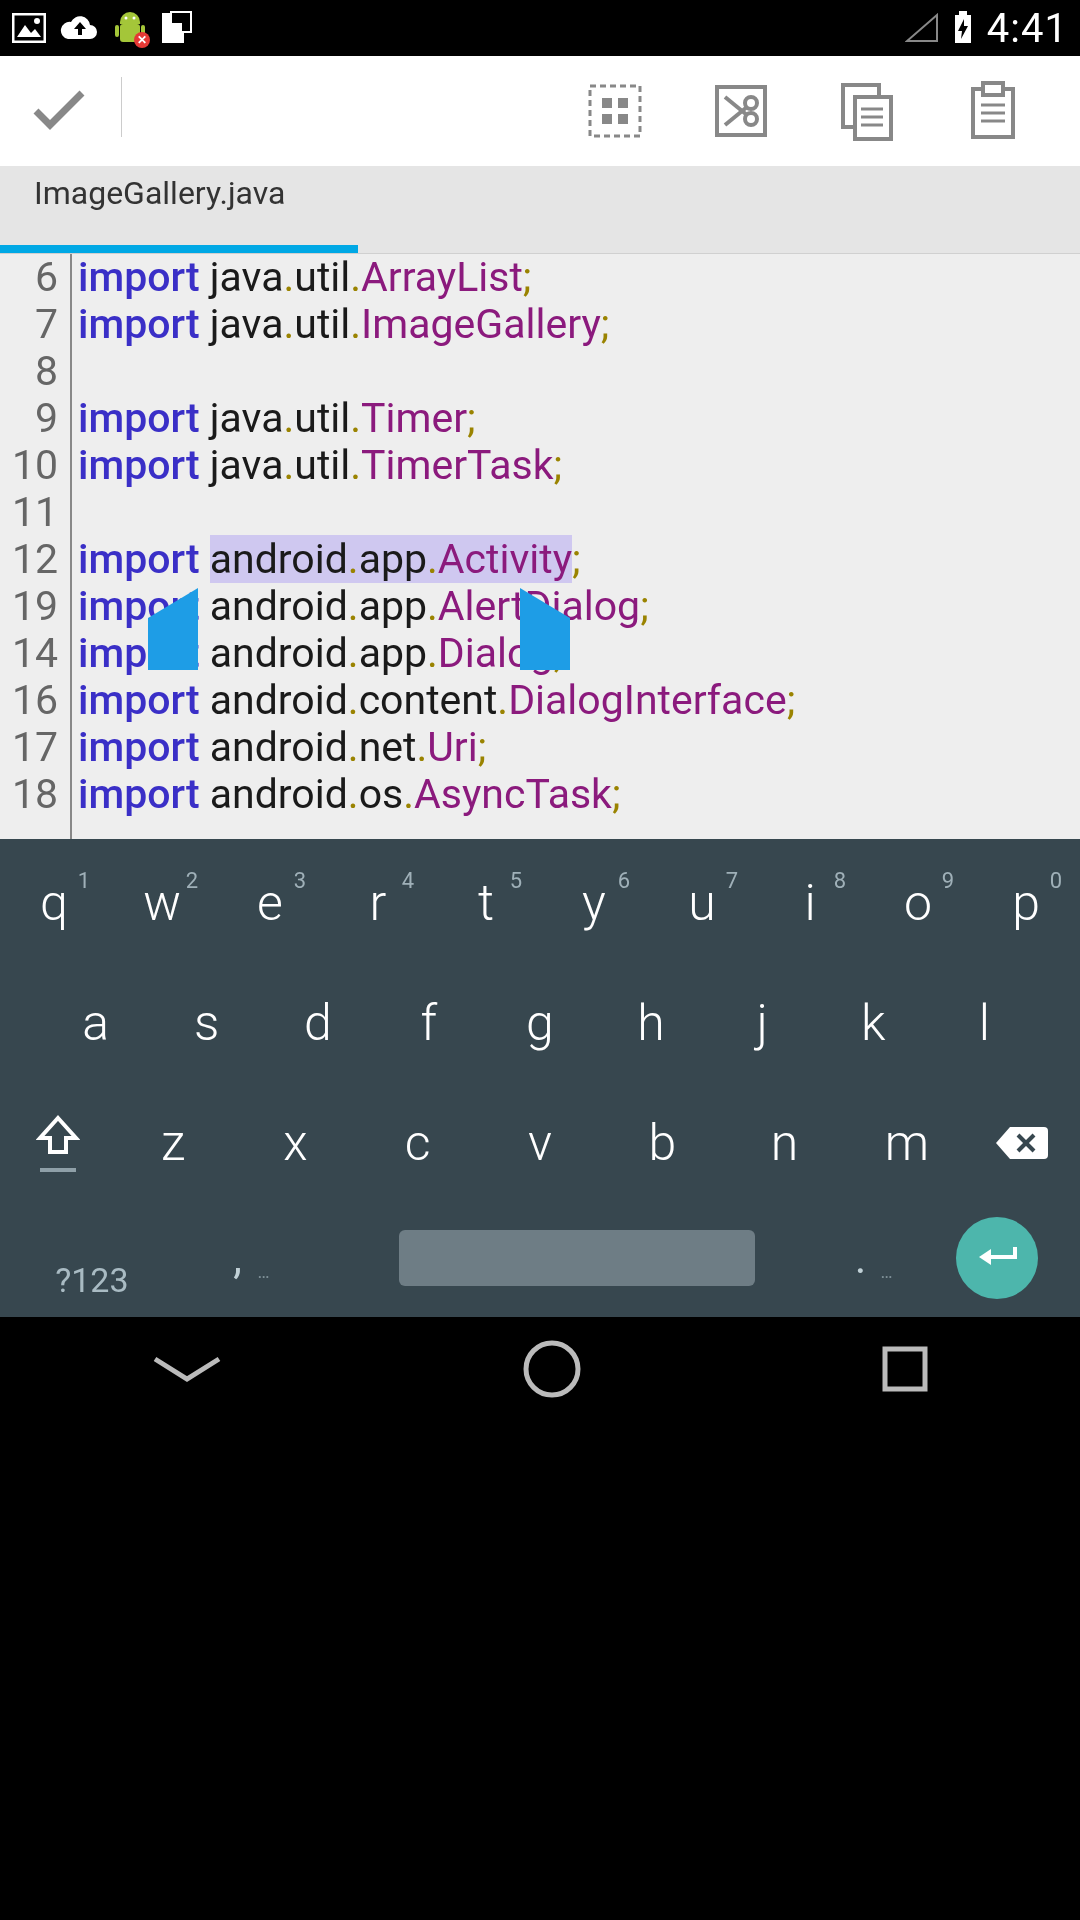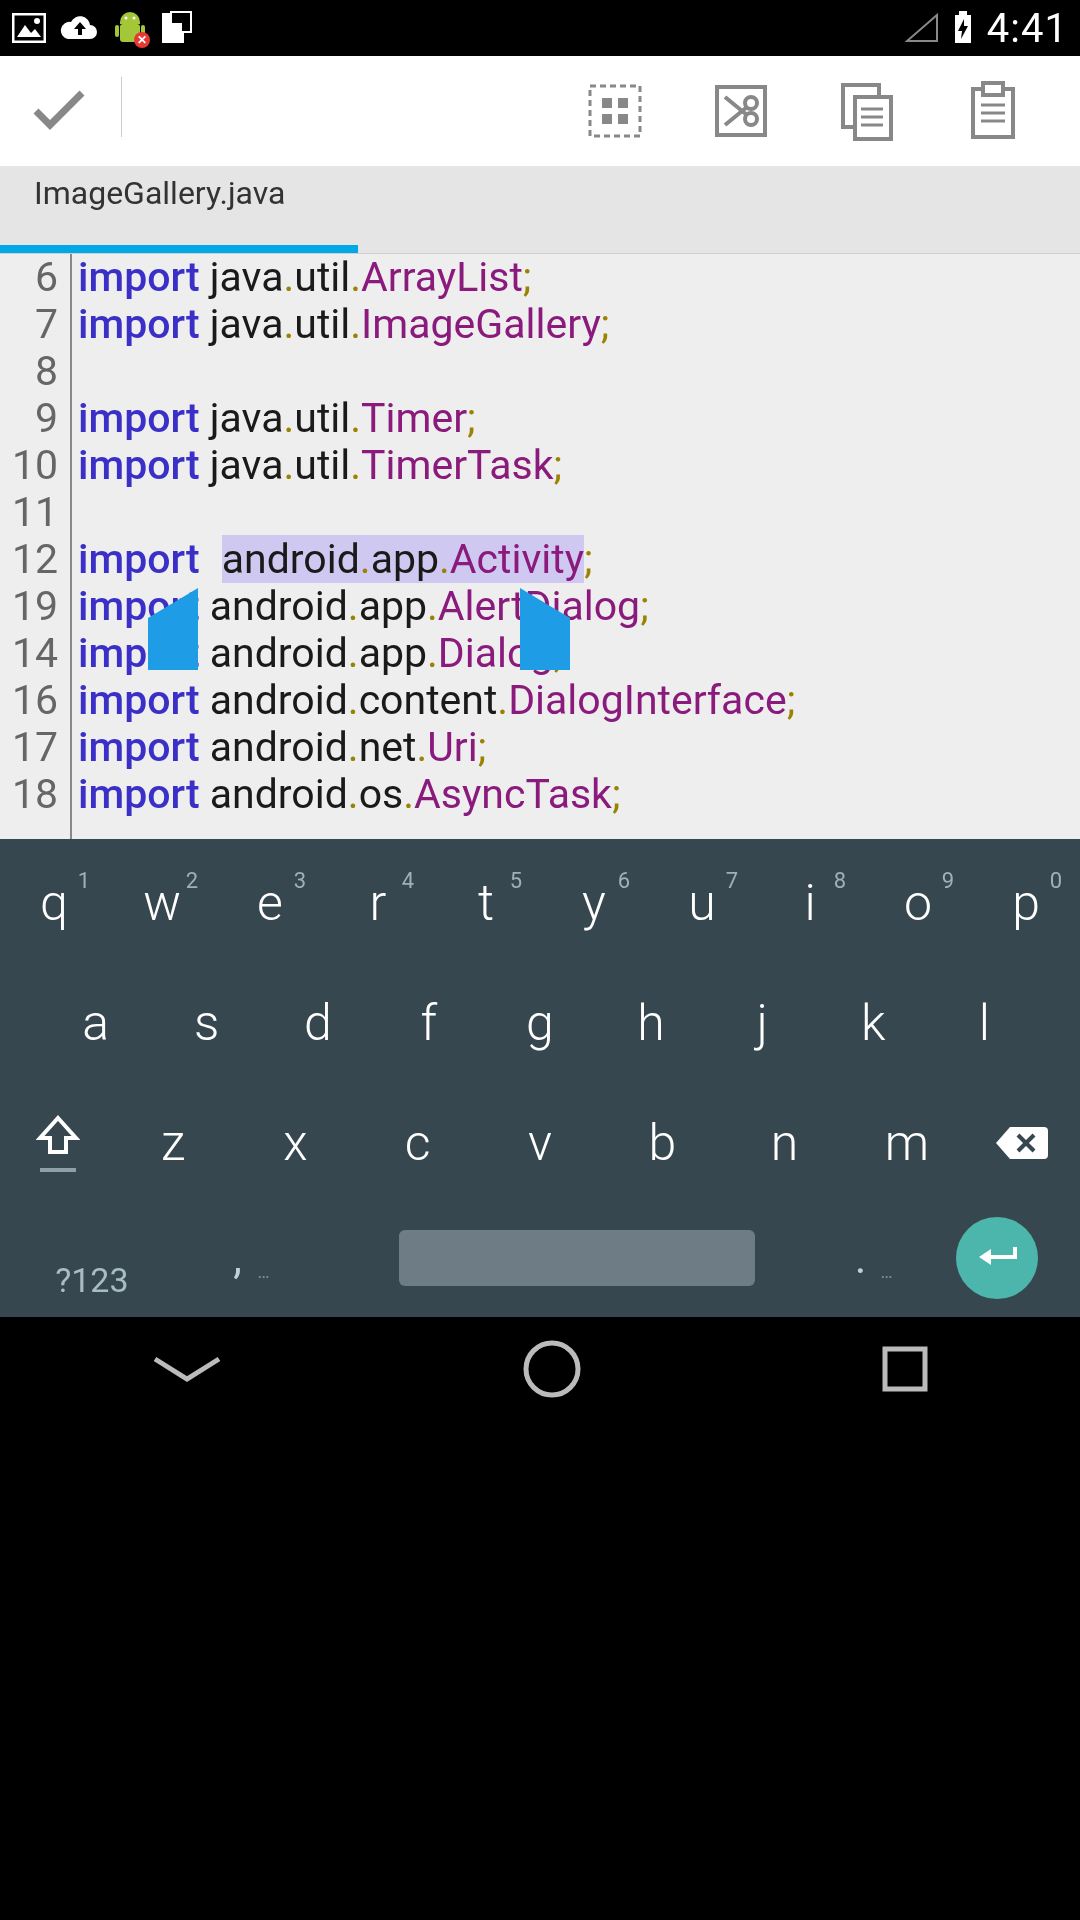--- a/index.html
+++ b/index.html
@@ -29,21 +29,21 @@
   .code-panel { position:relative; height:585px; background:#eee; overflow:hidden; }
   .gutter-line { position:absolute; left:70px; top:0; bottom:0; width:2px; background:#888; }
   .code-line { display:flex; font-family:"Roboto",sans-serif; font-size:41px; line-height:47px; }
   .ln { width:64px; text-align:right; color:#666; padding-right:6px; }
   .code { padding-left:14px; white-space:pre; }
   .kw { color:#3a2fc7; font-weight:500; }
   .pkg { color:#1a1a1a; }
   .cls { color:#8b1a7d; }
   .dot { color:#9a8300; }
   .semi { color:#9a8300; }
-  .sel { background:#cfc8f0;margin-left:12px; }
+  .sel { background:#cfc8f0; }
 
   
   .handle { position:absolute; width:50px; height:82px; }
   .blade { width:50px; height:52px; background:#1e9de6; }
   .handleL { display:flex; flex-direction:column; }
   .handleL .tri { width:0; height:0; border-right:50px solid #1e9de6; border-top:30px solid transparent; }
   .handleR .tri { width:0; height:0; border-left:50px solid #1e9de6; border-top:30px solid transparent; }
 
   
   .keyboard { height:478px; background:#37474f; color:#fff; padding-top:4px; position:relative; }

